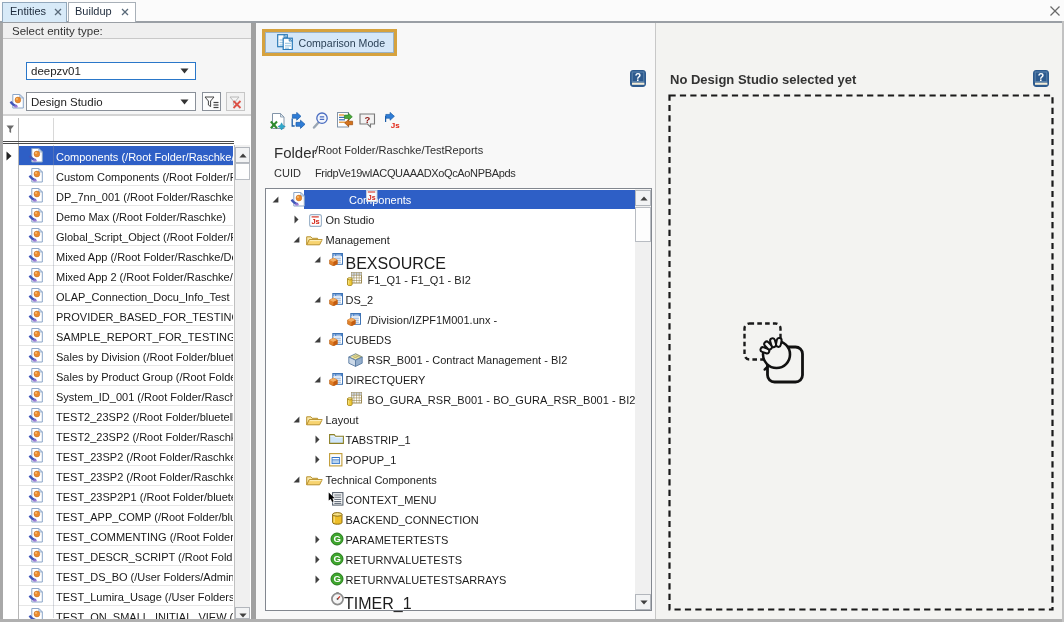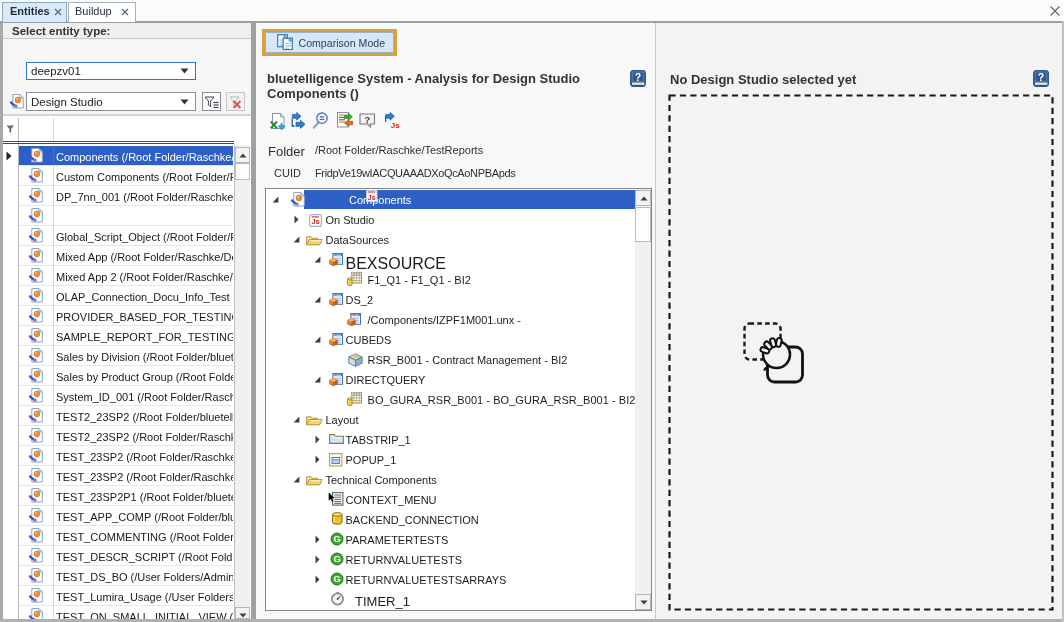--- a/index.html
+++ b/index.html
@@ -1,17 +1,17 @@
 <!DOCTYPE html>
 <html><head><meta charset="utf-8"><style>html,body{margin:0;padding:0;}*{box-sizing:border-box;}</style></head><body>
 <div style="position:relative;width:1064px;height:622px;background:#ffffff;font-family:'Liberation Sans',sans-serif;overflow:hidden;">
     <div style="position:absolute;left:0px;top:0px;width:1064px;height:21px;background:#fbfbfb;"></div>
     <div style="position:absolute;left:0px;top:21px;width:1064px;height:1.5px;background:#9a9fa5;"></div>
     <div style="position:absolute;left:2px;top:2px;width:64.5px;height:19.5px;background:#d8eaf8;border:1px solid #92a8bc;border-bottom:none;"></div>
-    <div style="position:absolute;left:10px;top:6px;font-size:11px;color:#1e2b3c;font-weight:bold;white-space:nowrap;line-height:1;">Entities</div>
+    <div style="position:absolute;left:10px;top:6px;font-size:11px;color:#1e2b3c;font-weight:normal;white-space:nowrap;line-height:1;">Entities</div>
     <svg style="position:absolute;left:54px;top:7.5px;" width="8" height="8" viewBox="0 0 8 8">
       <g stroke="#5a6a7a" stroke-width="1.2">
         <path d="M1 1 L7 7"></path>
         <path d="M7 1 L1 7"></path>
       </g>
     </svg>
     <div style="position:absolute;left:67.5px;top:2px;width:68px;height:19.5px;background:#ffffff;border:1px solid #a8b0b8;border-bottom:none;"></div>
     <div style="position:absolute;left:75px;top:5.5px;font-size:11px;color:#1e2b3c;font-weight:normal;white-space:nowrap;line-height:1;">Buildup</div>
     <svg style="position:absolute;left:121px;top:7.5px;" width="8" height="8" viewBox="0 0 8 8">
       <g stroke="#5a6a7a" stroke-width="1.2">
@@ -22,21 +22,21 @@
     <svg style="position:absolute;left:1050px;top:5.5px;" width="10" height="10" viewBox="0 0 10 10">
       <g stroke="#6a6a6a" stroke-width="1.3">
         <path d="M0.5 0.5 L9.5 9.5"></path>
         <path d="M9.5 0.5 L0.5 9.5"></path>
       </g>
     </svg>
     <div style="position:absolute;left:0px;top:618.5px;width:1064px;height:3.5px;background:#b0b0b0;"></div>
     <div style="position:absolute;left:1061.5px;top:21px;width:2.5px;height:601px;background:#c2c2c2;"></div>
     <div style="position:absolute;left:0px;top:22.5px;width:2.5px;height:596px;background:#a8a8a8;"></div>
     <div style="position:absolute;left:2.5px;top:22.5px;width:248px;height:16px;background:#efefef;border-bottom:1px solid #c8c8c8;"></div>
-    <div style="position:absolute;left:12px;top:26px;font-size:11.5px;color:#333333;font-weight:bold;white-space:nowrap;line-height:1;text-align:center;">Select entity type:</div>
+    <div style="position:absolute;left:12px;top:26px;font-size:11.5px;color:#333333;font-weight:normal;white-space:nowrap;line-height:1;text-align:center;">Select entity type:</div>
     <div style="position:absolute;left:2.5px;top:39px;width:248px;height:77px;background:#f6f6f6;border-bottom:2px solid #d4d4d4;"></div>
     <div style="position:absolute;left:26px;top:61.5px;width:170px;height:18.5px;background:#ffffff;border:1.6px solid #2a77c9;"></div>
     <div style="position:absolute;left:31px;top:66px;font-size:11.5px;color:#222222;font-weight:normal;white-space:nowrap;line-height:1;">deepzv01</div>
     <svg style="position:absolute;left:180px;top:68px;" width="9" height="6" viewBox="0 0 9 6">
       <path d="M0.5 0.5 H8.5 L4.5 5.5 Z" fill="#333333"></path>
     </svg>
     <svg style="position:absolute;left:7.5px;top:94px;" width="16" height="15" viewBox="0 0 16 15">
       <path d="M4.8 0.5 h7 l3.5 3.5 v10 h-10.5 z" fill="#ffffff" stroke="#8aa5c8" stroke-width="1"></path>
       <path d="M11.8 0.5 l3.5 3.5 h-3.5 z" fill="#dbe6f2" stroke="#8aa5c8" stroke-width="0.8"></path>
       <path d="M1.6 8.2 C3 10.6 5.2 12.3 8.2 13.4 L9.2 11.1 C6.6 10.2 4.8 8.9 3.6 6.9 Z" fill="#4056b8"></path>
@@ -105,20 +105,21 @@
       <div style="position:absolute;left:56px;top:189.5px;width:177px;height:15px;overflow:hidden;font-size:11px;color:#1a1a1a;white-space:nowrap;line-height:1.35;">DP_7nn_001 (/Root Folder/Raschke/Test/Depot)</div>
       <svg style="position:absolute;left:27px;top:187.5px;" width="16" height="15" viewBox="0 0 16 15">
         <path d="M4.8 0.5 h7 l3.5 3.5 v10 h-10.5 z" fill="#ffffff" stroke="#8aa5c8" stroke-width="1"></path>
         <path d="M11.8 0.5 l3.5 3.5 h-3.5 z" fill="#dbe6f2" stroke="#8aa5c8" stroke-width="0.8"></path>
         <path d="M1.6 8.2 C3 10.6 5.2 12.3 8.2 13.4 L9.2 11.1 C6.6 10.2 4.8 8.9 3.6 6.9 Z" fill="#4056b8"></path>
         <circle cx="9.9" cy="6" r="2.9" fill="#ec8c2e" stroke="#c06818" stroke-width="0.5"></circle>
         <circle cx="9" cy="5" r="1" fill="#f8c075"></circle>
         <ellipse cx="7.9" cy="12.4" rx="2" ry="1.2" fill="#9a7ad8" opacity="0.9"></ellipse>
       </svg>
       <div style="position:absolute;left:18.5px;top:224.5px;width:214.5px;height:1px;background:#e6e6e6;"></div>
+      <div style="position:absolute;left:56px;top:209.5px;width:177px;height:15px;overflow:hidden;font-size:11px;color:#1a1a1a;white-space:nowrap;line-height:1.35;">Demo Max (/Root Folder/Raschke)</div>
       <svg style="position:absolute;left:27px;top:207.5px;" width="16" height="15" viewBox="0 0 16 15">
         <path d="M4.8 0.5 h7 l3.5 3.5 v10 h-10.5 z" fill="#ffffff" stroke="#8aa5c8" stroke-width="1"></path>
         <path d="M11.8 0.5 l3.5 3.5 h-3.5 z" fill="#dbe6f2" stroke="#8aa5c8" stroke-width="0.8"></path>
         <path d="M1.6 8.2 C3 10.6 5.2 12.3 8.2 13.4 L9.2 11.1 C6.6 10.2 4.8 8.9 3.6 6.9 Z" fill="#4056b8"></path>
         <circle cx="9.9" cy="6" r="2.9" fill="#ec8c2e" stroke="#c06818" stroke-width="0.5"></circle>
         <circle cx="9" cy="5" r="1" fill="#f8c075"></circle>
         <ellipse cx="7.9" cy="12.4" rx="2" ry="1.2" fill="#9a7ad8" opacity="0.9"></ellipse>
       </svg>
       <div style="position:absolute;left:18.5px;top:244.5px;width:214.5px;height:1px;background:#e6e6e6;"></div>
       <div style="position:absolute;left:56px;top:229.5px;width:177px;height:15px;overflow:hidden;font-size:11px;color:#1a1a1a;white-space:nowrap;line-height:1.35;">Global_Script_Object (/Root Folder/Raschke)</div>
@@ -347,21 +348,20 @@
       </g>
       <rect x="6.2" y="4.2" width="9.1" height="11.4" fill="#ffffff" stroke="#2a7ab8" stroke-width="1.2"></rect>
       <path d="M12.2 4.2 l3.1 2.9 h-3.1 z" fill="#bcd8ec" stroke="#2a7ab8" stroke-width="0.8"></path>
       <g stroke="#a8cce4" stroke-width="1.4">
         <path d="M8 9.4 h6"></path>
         <path d="M8 11.8 h6"></path>
         <path d="M8 14.2 h4"></path>
       </g>
     </svg>
     <div style="position:absolute;left:298.5px;top:38px;font-size:10.6px;color:#2c4257;font-weight:normal;white-space:nowrap;line-height:1;">Comparison Mode</div>
-    <div style="position:absolute;left:267px;top:72px;width:360px;font-size:13px;font-weight:bold;color:#333333;line-height:14.5px;">bluetelligence System - Analysis for Design Studio Components ()</div>
     <svg style="position:absolute;left:630px;top:70px;" width="16" height="17" viewBox="0 0 16 17">
       <rect x="0.5" y="0.5" width="15" height="16" rx="2.4" fill="#2d5a8e" stroke="#2d5a8e"></rect>
       <rect x="2.2" y="2" width="11.6" height="9.6" fill="none" stroke="#5d84ad" stroke-width="1"></rect>
       <rect x="2" y="12.6" width="12.4" height="2.2" fill="#f2ecd8"></rect>
       <text x="4.7" y="10.6" font-size="10.5" font-weight="bold" fill="#ffffff" font-family="Liberation Sans">?</text>
     </svg>
     <svg style="position:absolute;left:269px;top:112.5px;" width="17" height="17" viewBox="0 0 17 17">
       <path d="M3.5 0.5 h8 l3.5 3.5 v11.5 h-11.5 z" fill="#ffffff" stroke="#8294a8" stroke-width="1"></path>
       <path d="M11.5 0.5 l3.5 3.5 h-3.5 z" fill="#dde6ee" stroke="#8294a8" stroke-width="0.8"></path>
       <g stroke="#2e8a2e" stroke-width="2">
@@ -393,21 +393,21 @@
     </svg>
     <svg style="position:absolute;left:359px;top:113px;" width="17" height="16" viewBox="0 0 17 16">
       <path d="M1 1 h14.5 v10 h-4 l0,3 -3,-3 h-7.5 z" fill="#f2f2f2" stroke="#787878" stroke-width="1.1"></path>
       <text x="5.4" y="9.8" font-size="9.5" font-weight="bold" fill="#8c1410" font-family="Liberation Sans">?</text>
     </svg>
     <svg style="position:absolute;left:383px;top:111.5px;" width="17" height="17" viewBox="0 0 17 17">
       <path d="M2.6 4 v6" stroke="#1a5ca8" stroke-width="1.2" fill="none"></path>
       <path transform="translate(2.8,0.4) scale(0.78)" d="M0 2.6 h5.5 v-2.6 l5.5 5 -5.5 5 v-2.6 h-5.5 z" fill="#2e7cd6" stroke="#1a5ca8" stroke-width="0.9"></path>
       <text x="7.8" y="15.6" font-size="8" font-weight="bold" fill="#e02010" font-family="Liberation Sans">Js</text>
     </svg>
-    <div style="position:absolute;left:268px;top:144.5px;font-size:13px;color:#2e2e2e;font-weight:normal;white-space:nowrap;line-height:1;">Folder</div>
+    <div style="position:absolute;left:274px;top:144.5px;font-size:15px;color:#2e2e2e;font-weight:normal;white-space:nowrap;line-height:1;">Folder</div>
     <div style="position:absolute;left:315px;top:144.5px;font-size:11px;color:#2e2e2e;font-weight:normal;white-space:nowrap;line-height:1;">/Root Folder/Raschke/TestReports</div>
     <div style="position:absolute;left:274px;top:167.5px;font-size:11px;color:#2e2e2e;font-weight:normal;white-space:nowrap;line-height:1;">CUID</div>
     <div style="position:absolute;left:315px;top:167.5px;font-size:11px;color:#2e2e2e;font-weight:normal;white-space:nowrap;line-height:1;letter-spacing:-0.35px;">FridpVe19wIACQUAAADXoQcAoNPBApds</div>
     <div style="position:absolute;left:265px;top:188px;width:387px;height:423px;background:#ffffff;border:1px solid #82878f;"></div>
     <div style="position:absolute;left:304px;top:189.5px;width:331px;height:19.5px;background:#2e5fc6;"></div>
     <svg style="position:absolute;left:271.5px;top:196px;" width="7" height="7" viewBox="0 0 7 7">
       <path d="M6.4 0.6 V6.4 H0.6 Z" fill="#3c3c3c"></path>
     </svg>
     <div style="position:absolute;left:305px;top:194px;font-size:11px;color:#ffffff;white-space:nowrap;line-height:1.2;margin-left:44px;">Components</div>
     <svg style="position:absolute;left:366px;top:189.5px;" width="11.5" height="12" viewBox="0 0 11.5 12">
@@ -428,21 +428,21 @@
     </svg>
     <div style="position:absolute;left:325.5px;top:214px;font-size:11px;color:#1c1c1c;white-space:nowrap;line-height:1.2;">On Studio</div>
     <svg style="position:absolute;left:309px;top:214px;" width="13" height="13" viewBox="0 0 13 13">
       <rect x="0.6" y="0.6" width="11.8" height="11.8" rx="2" fill="#ffffff" stroke="#9ab1c8" stroke-width="1.1"></rect>
       <path d="M2.6 2.9 h7.2" stroke="#d22214" stroke-width="1.1"></path>
       <text x="2.4" y="10.4" font-size="7.5" font-weight="bold" fill="#d22214" font-family="Liberation Sans">Js</text>
     </svg>
     <svg style="position:absolute;left:292.5px;top:236px;" width="7" height="7" viewBox="0 0 7 7">
       <path d="M6.4 0.6 V6.4 H0.6 Z" fill="#3c3c3c"></path>
     </svg>
-    <div style="position:absolute;left:325.5px;top:234px;font-size:11px;color:#1c1c1c;white-space:nowrap;line-height:1.2;">DataSources</div>
+    <div style="position:absolute;left:325.5px;top:234px;font-size:11px;color:#1c1c1c;white-space:nowrap;line-height:1.2;">Management</div>
     <svg style="position:absolute;left:306px;top:235px;" width="17" height="11" viewBox="0 0 17 11">
       <path d="M0.7 9.8 V1.8 h4.2 l1.2 1.5 h5.5 v1.6" fill="#f8e9b0" stroke="#b8912c" stroke-width="1"></path>
       <path d="M0.7 9.8 L3.2 4.6 h13 L13.6 9.8 Z" fill="#f7d370" stroke="#b8912c" stroke-width="1"></path>
       <path d="M3.8 5.6 h11.6" stroke="#fdf0c0" stroke-width="1"></path>
     </svg>
     <svg style="position:absolute;left:313.5px;top:256px;" width="7" height="7" viewBox="0 0 7 7">
       <path d="M6.4 0.6 V6.4 H0.6 Z" fill="#3c3c3c"></path>
     </svg>
     <div style="position:absolute;left:345.5px;top:254px;font-size:16px;color:#1c1c1c;white-space:nowrap;line-height:1.2;">BEXSOURCE</div>
     <svg style="position:absolute;left:328.5px;top:252.5px;" width="14" height="13.5" viewBox="0 0 14 13.5">
@@ -483,21 +483,21 @@
       <rect x="7.2" y="1.7" width="4.6" height="0.9" fill="#dce9f7"></rect>
       <g stroke="#7fa3d0" stroke-width="0.9">
         <path d="M5.6 5.2 h6.3"></path>
         <path d="M5.6 7.2 h6.3"></path>
         <path d="M5.6 9.2 h6.3"></path>
       </g>
       <path d="M0.5 7 l3.9,-1.9 3.9,1.9 v4 l-3.9,1.9 -3.9,-1.9 z" fill="#e07f28" stroke="#b35c10" stroke-width="0.5"></path>
       <path d="M0.5 7 l3.9,-1.9 3.9,1.9 -3.9,1.9 z" fill="#f3ad62"></path>
       <path d="M4.4 8.9 l3.9,-1.9 v4 l-3.9,1.9 z" fill="#c35c10"></path>
     </svg>
-    <div style="position:absolute;left:367.5px;top:314px;font-size:11px;color:#1c1c1c;white-space:nowrap;line-height:1.2;">/Components/IZPF1M001.unx -</div>
+    <div style="position:absolute;left:367.5px;top:314px;font-size:11px;color:#1c1c1c;white-space:nowrap;line-height:1.2;">/Division/IZPF1M001.unx -</div>
     <svg style="position:absolute;left:347px;top:312.5px;" width="14" height="13.5" viewBox="0 0 14 13.5">
       <rect x="3.8" y="0.5" width="9.7" height="10.8" fill="#ffffff" stroke="#3f74b5" stroke-width="1"></rect>
       <rect x="4.3" y="1" width="8.7" height="2.2" fill="#4e86cd"></rect>
       <circle cx="5.6" cy="2.1" r="0.65" fill="#fff"></circle>
       <rect x="7.2" y="1.7" width="4.6" height="0.9" fill="#dce9f7"></rect>
       <g stroke="#7fa3d0" stroke-width="0.9">
         <path d="M5.6 5.2 h6.3"></path>
         <path d="M5.6 7.2 h6.3"></path>
         <path d="M5.6 9.2 h6.3"></path>
       </g>
@@ -631,21 +631,21 @@
       <text x="3.4" y="10.2" font-size="9.5" font-weight="bold" fill="#ffffff" font-family="Liberation Sans">G</text>
     </svg>
     <svg style="position:absolute;left:315.0px;top:574.5px;" width="5" height="9" viewBox="0 0 5 9">
       <path d="M0.5 0.5 L4.5 4.5 L0.5 8.5 Z" fill="#404040"></path>
     </svg>
     <div style="position:absolute;left:345.5px;top:574px;font-size:11px;color:#1c1c1c;white-space:nowrap;line-height:1.2;">RETURNVALUETESTSARRAYS</div>
     <svg style="position:absolute;left:329.5px;top:572px;" width="14" height="14" viewBox="0 0 14 14">
       <circle cx="7" cy="7" r="6" fill="#3fa52e" stroke="#237a18" stroke-width="1"></circle>
       <text x="3.4" y="10.2" font-size="9.5" font-weight="bold" fill="#ffffff" font-family="Liberation Sans">G</text>
     </svg>
-    <div style="position:absolute;left:355px;top:594px;font-size:13px;color:#1c1c1c;white-space:nowrap;line-height:1.2;">TIMER_1</div>
+    <div style="position:absolute;left:344px;top:594px;font-size:16px;color:#1c1c1c;white-space:nowrap;line-height:1.2;">TIMER_1</div>
     <svg style="position:absolute;left:330.5px;top:592px;" width="13" height="14" viewBox="0 0 13 14">
       <circle cx="6.5" cy="7" r="5.6" fill="#f5f5f5" stroke="#8c8c8c" stroke-width="1.7"></circle>
       <rect x="5.3" y="0" width="2.4" height="1.6" fill="#8c8c8c"></rect>
       <path d="M6.5 7 L9 4.4" stroke="#d03020" stroke-width="1.3"></path>
       <circle cx="6.5" cy="7" r="0.9" fill="#555"></circle>
     </svg>
     <div style="position:absolute;left:635px;top:189px;width:16px;height:421px;background:#f0f0f0;"></div>
     <div style="position:absolute;left:635px;top:189.5px;width:16px;height:16px;background:#f2f3f4;border:1px solid #b2b6bc;box-sizing:border-box;">
       <svg style="position:absolute;left:3.5px;top:5px;" width="8" height="5" viewBox="0 0 8 5">
         <path d="M4 0.5 L7.6 4.5 H0.4 Z" fill="#404040"></path>

